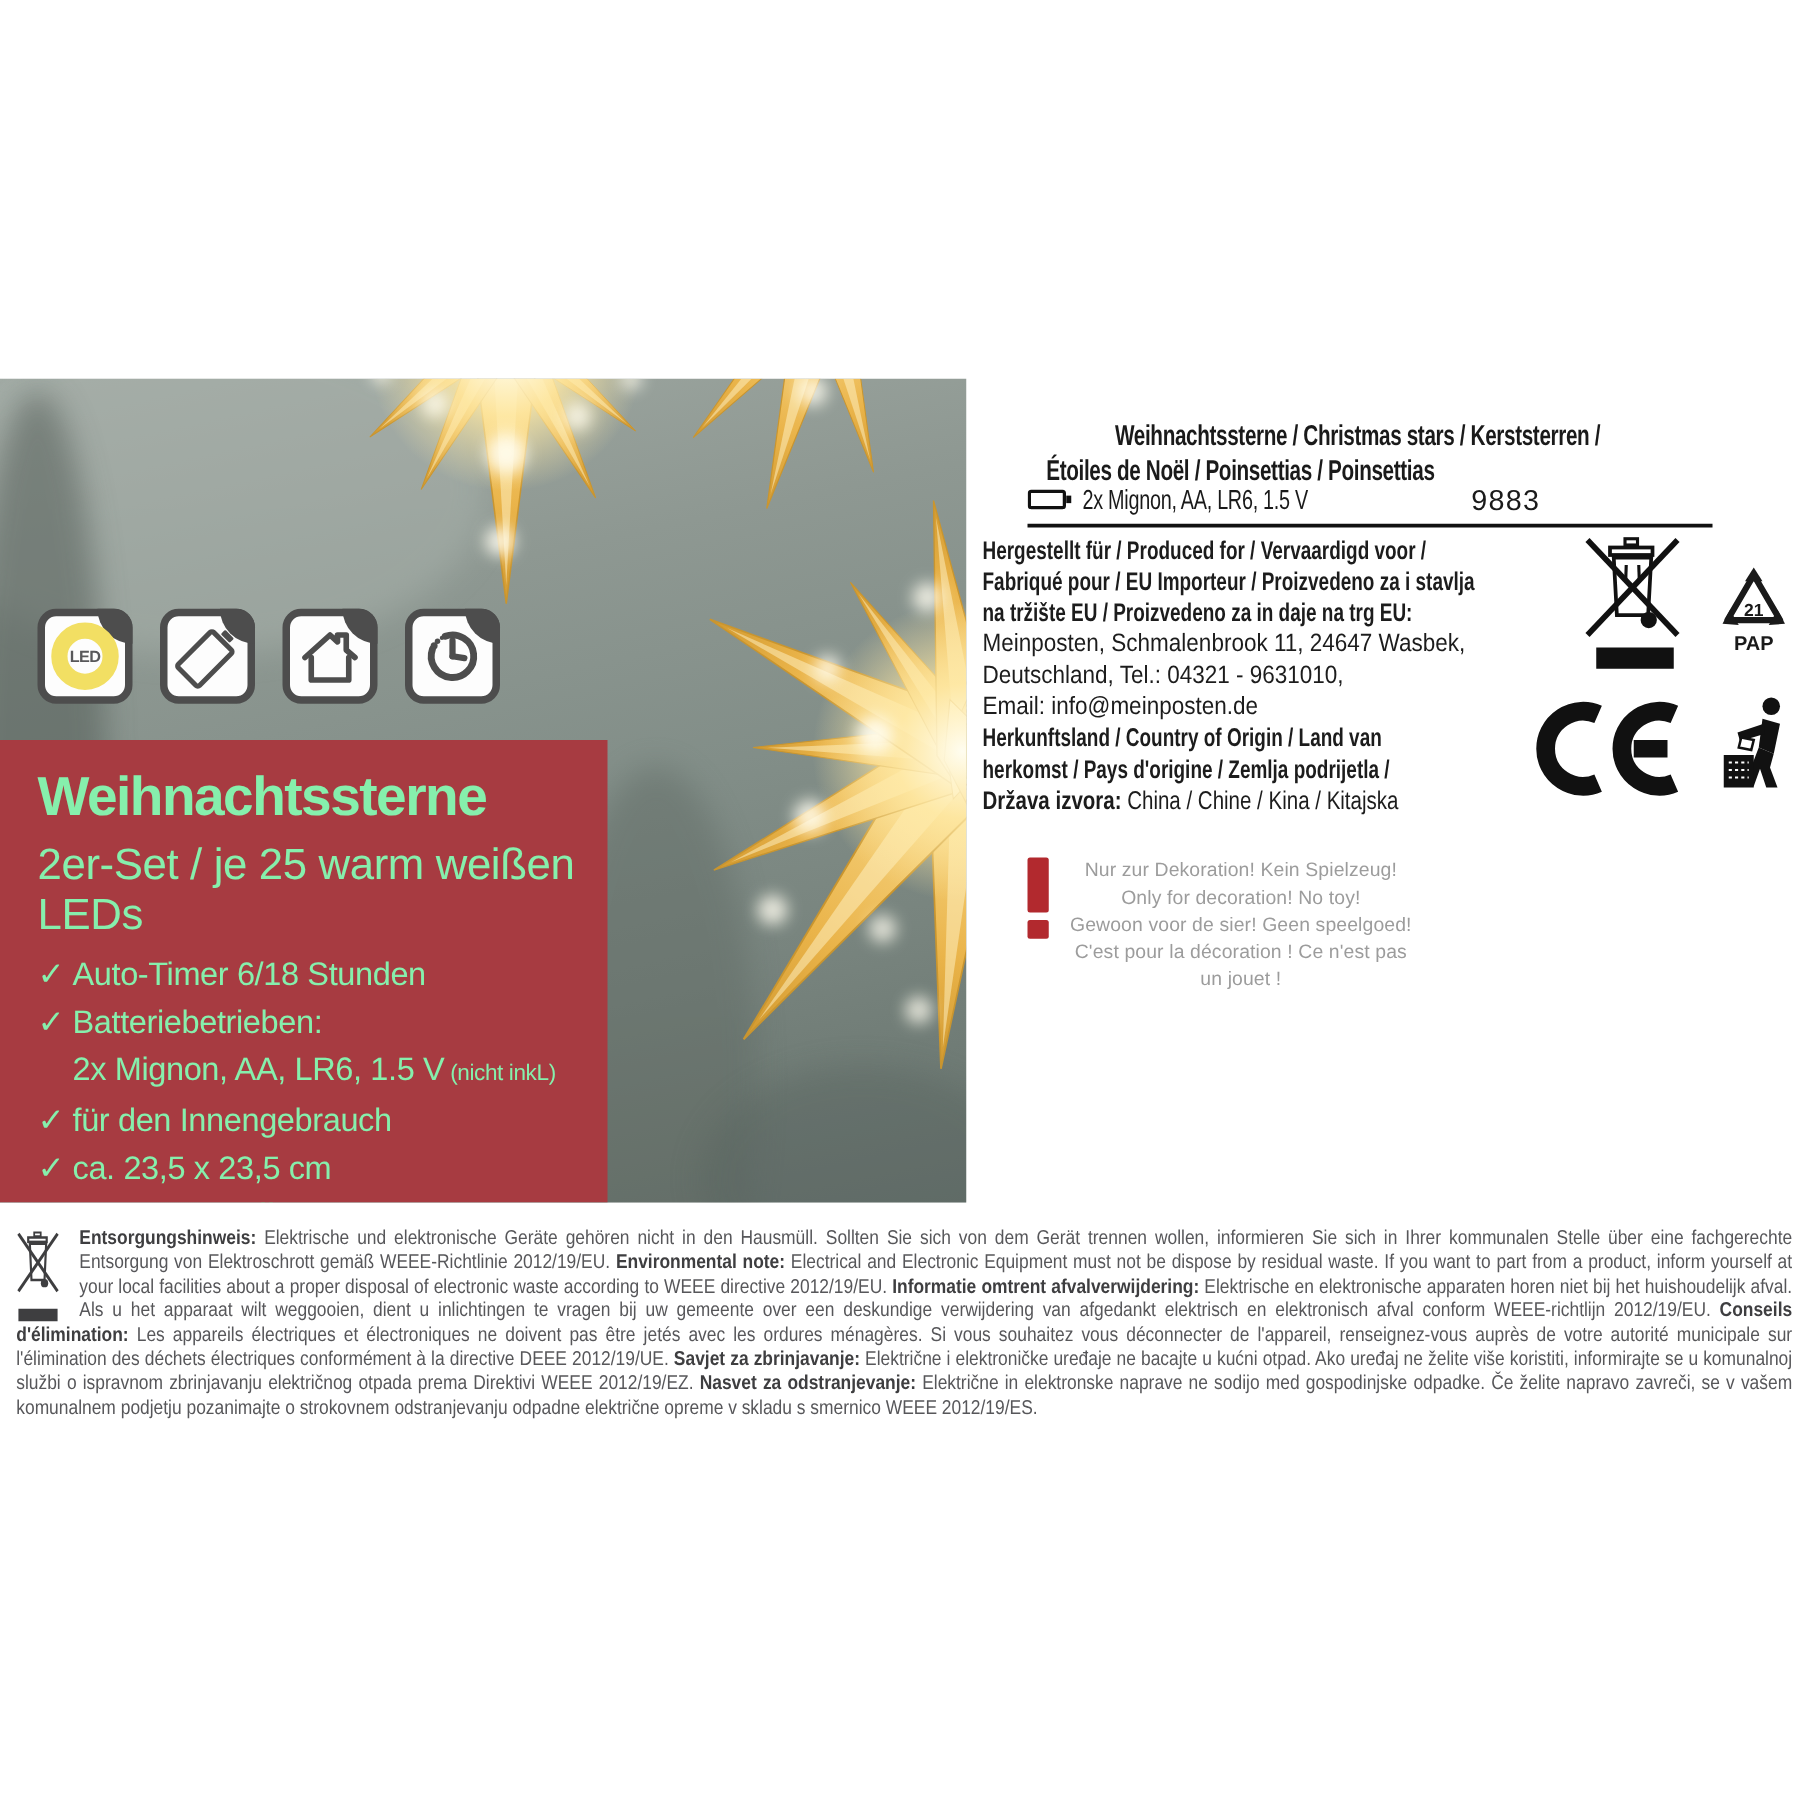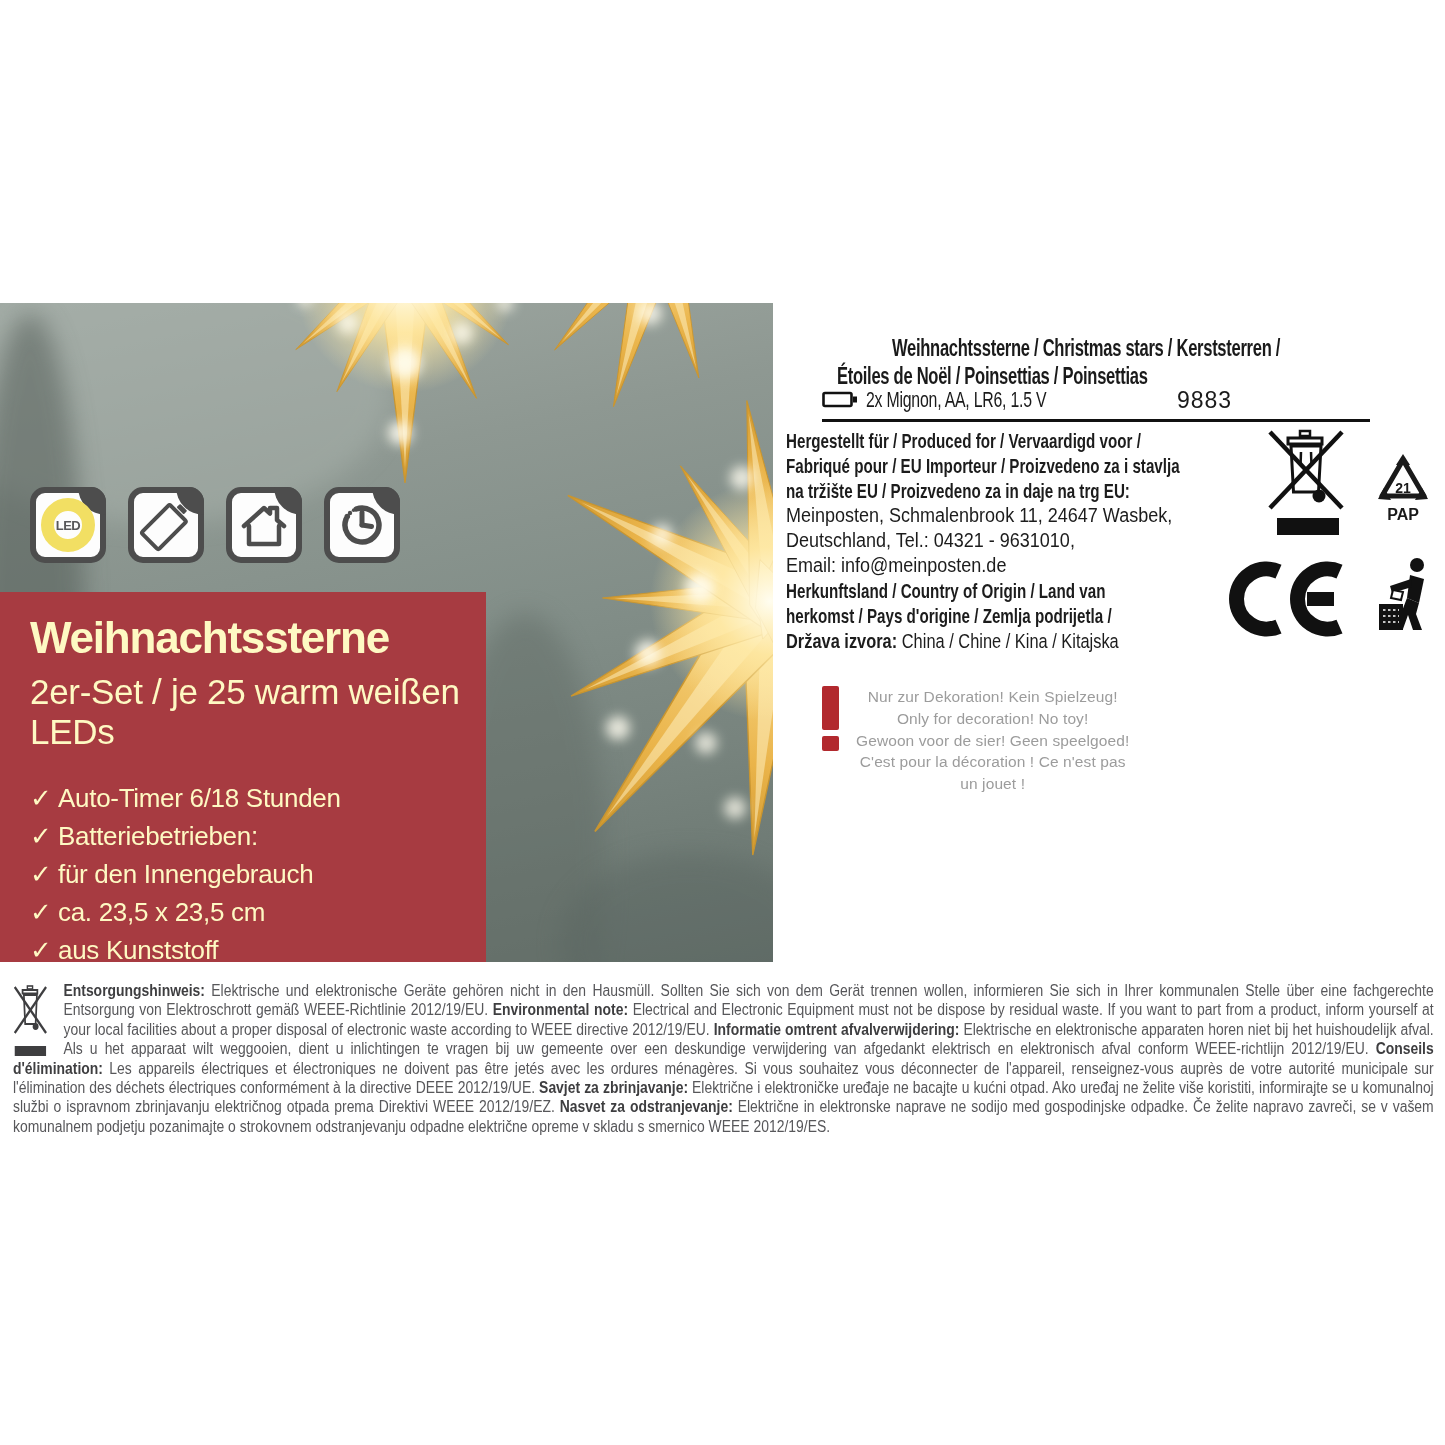--- a/index.html
+++ b/index.html
@@ -20,24 +20,24 @@
   .ficon .inner{position:absolute;inset:0;display:flex;align-items:center;justify-content:center;z-index:2;text-decoration:underline;}
   .led-ring{position:relative;width:28px;height:28px;border:13px solid #f2df63;border-radius:50%;}
   .led-txt{position:absolute;left:50%;top:50%;transform:translate(-50%,-50%);font-size:13px;
            font-weight:bold;color:#58585a;letter-spacing:-0.5px;z-index:3;}
   .batt-rot{transform:rotate(-45deg);display:flex;align-items:center;}
   .batt-body{width:36px;height:20px;border:4.5px solid #4d4d4d;border-radius:4px;}
   .batt-cap{width:5px;height:10px;background:#4d4d4d;margin-left:1px;border-radius:1px;}
 
   
   .red-panel{position:absolute;left:0;top:289px;width:486px;height:370px;background:#a73b41;
-             color:#fef9c3;box-sizing:border-box;padding:20px 0 0 30px;}
+             color:#86efac;box-sizing:border-box;padding:20px 0 0 30px;}
   .rp-title{font-size:44px;font-weight:700;letter-spacing:-1.2px;line-height:52px;}
   .rp-sub{font-size:35px;font-weight:400;letter-spacing:-0.3px;margin-top:8px;}
-  .rp-features{margin-top:27px;}
+  .rp-features{margin-top:8px;}
   .feat{font-size:26px;letter-spacing:-0.3px;line-height:38px;white-space:nowrap;}
   .feat .chk{display:inline-block;width:28px;}
   .feat.indent{padding-left:28px;}
   .feat .fsm{font-size:18px;}
 
   
   .header-block{position:absolute;left:820px;top:334px;width:550px;}
   .ht{font-size:23px;font-weight:700;letter-spacing:-0.4px;line-height:28px;white-space:nowrap;
       transform:scaleX(0.72);transform-origin:0 0;}
   .ht1{margin-left:72px;}
@@ -194,20 +194,21 @@
         </div>
       </div>
     </div>
 
     <div class="red-panel">
       <div class="rp-title">Weihnachtssterne</div>
       <div class="rp-sub">2er-Set / je 25 warm weißen LEDs</div>
       <div class="rp-features">
           <div class="feat"><span class="chk">✓</span><span class="ftx">Auto-Timer 6/18 Stunden</span></div>
           <div class="feat"><span class="chk">✓</span><span class="ftx">Batteriebetrieben:</span></div>
+          <div class="feat indent"><span class="ftx">2x Mignon, AA, LR6, 1.5 V</span><span class="fsm"> (nicht inkL)</span></div>
           <div class="feat"><span class="chk">✓</span><span class="ftx">für den Innengebrauch</span></div>
           <div class="feat"><span class="chk">✓</span><span class="ftx">ca. 23,5 x 23,5 cm</span></div>
           <div class="feat"><span class="chk">✓</span><span class="ftx">aus Kunststoff</span></div>
         </div>
     </div>
   </div>
 
   <div class="header-block">
     <div class="ht ht1">Weihnachtssterne / Christmas stars / Kerststerren /</div>
     <div class="ht ht2">Étoiles de Noël / Poinsettias / Poinsettias</div>

